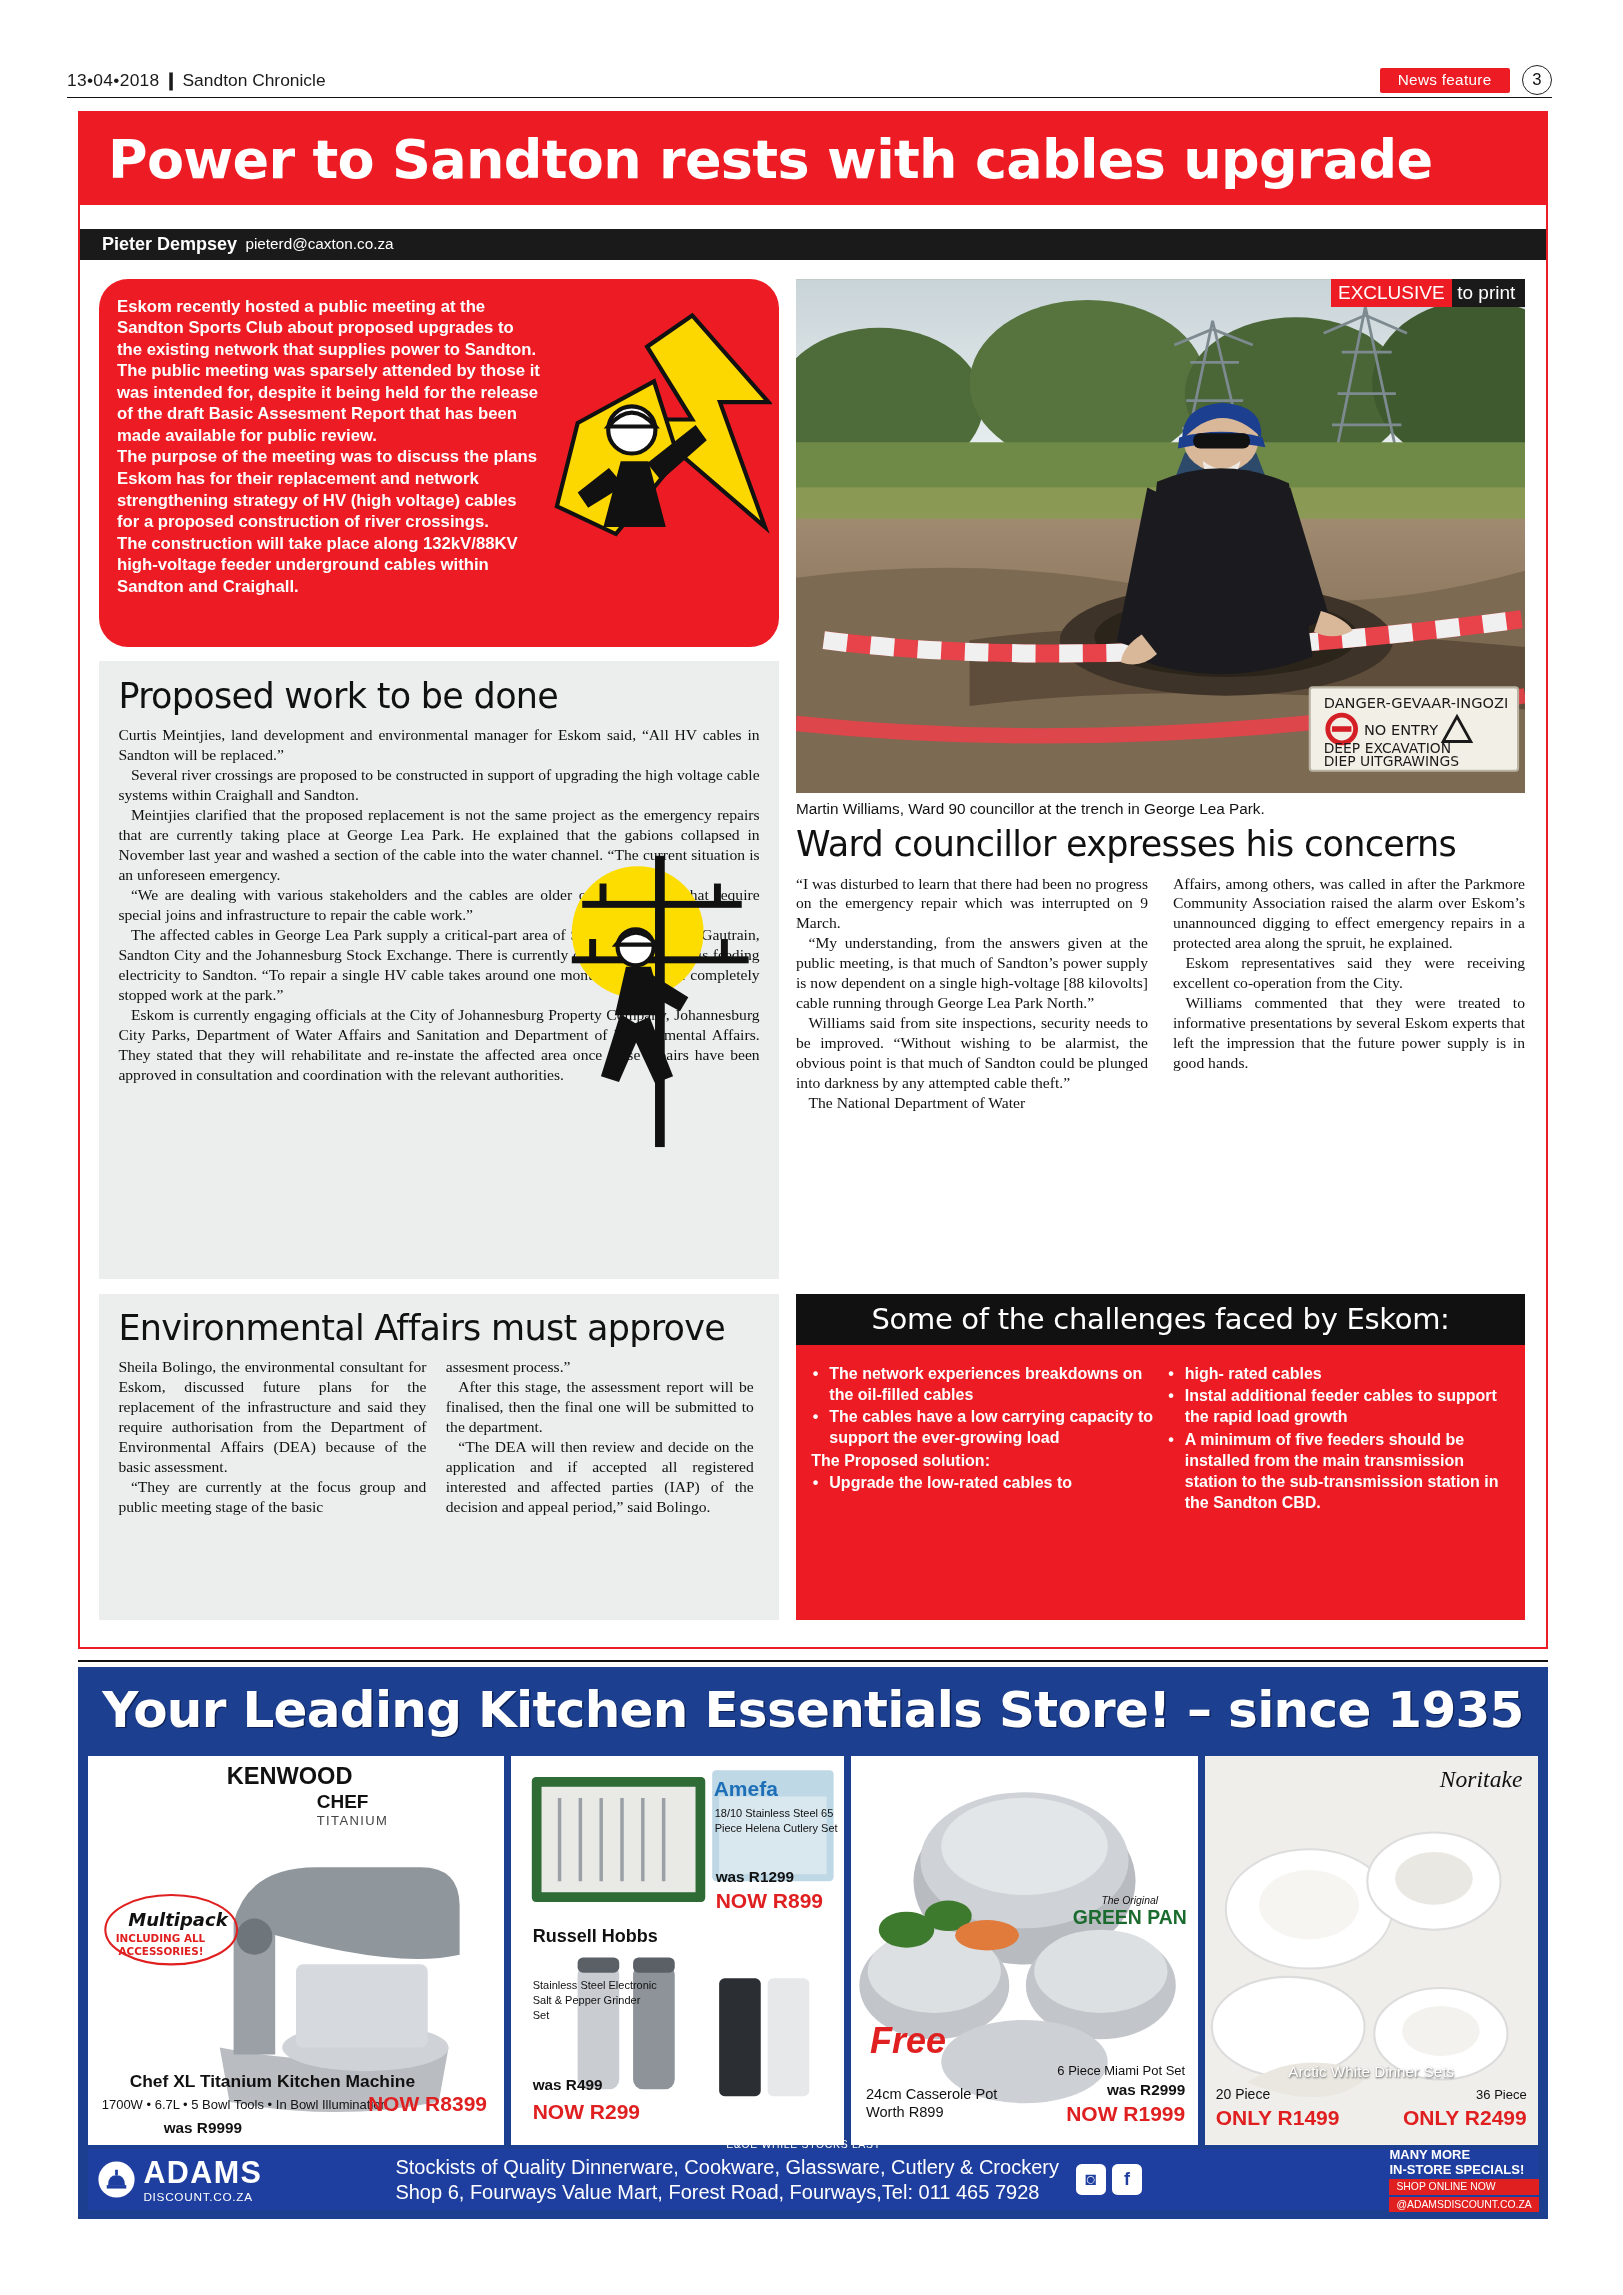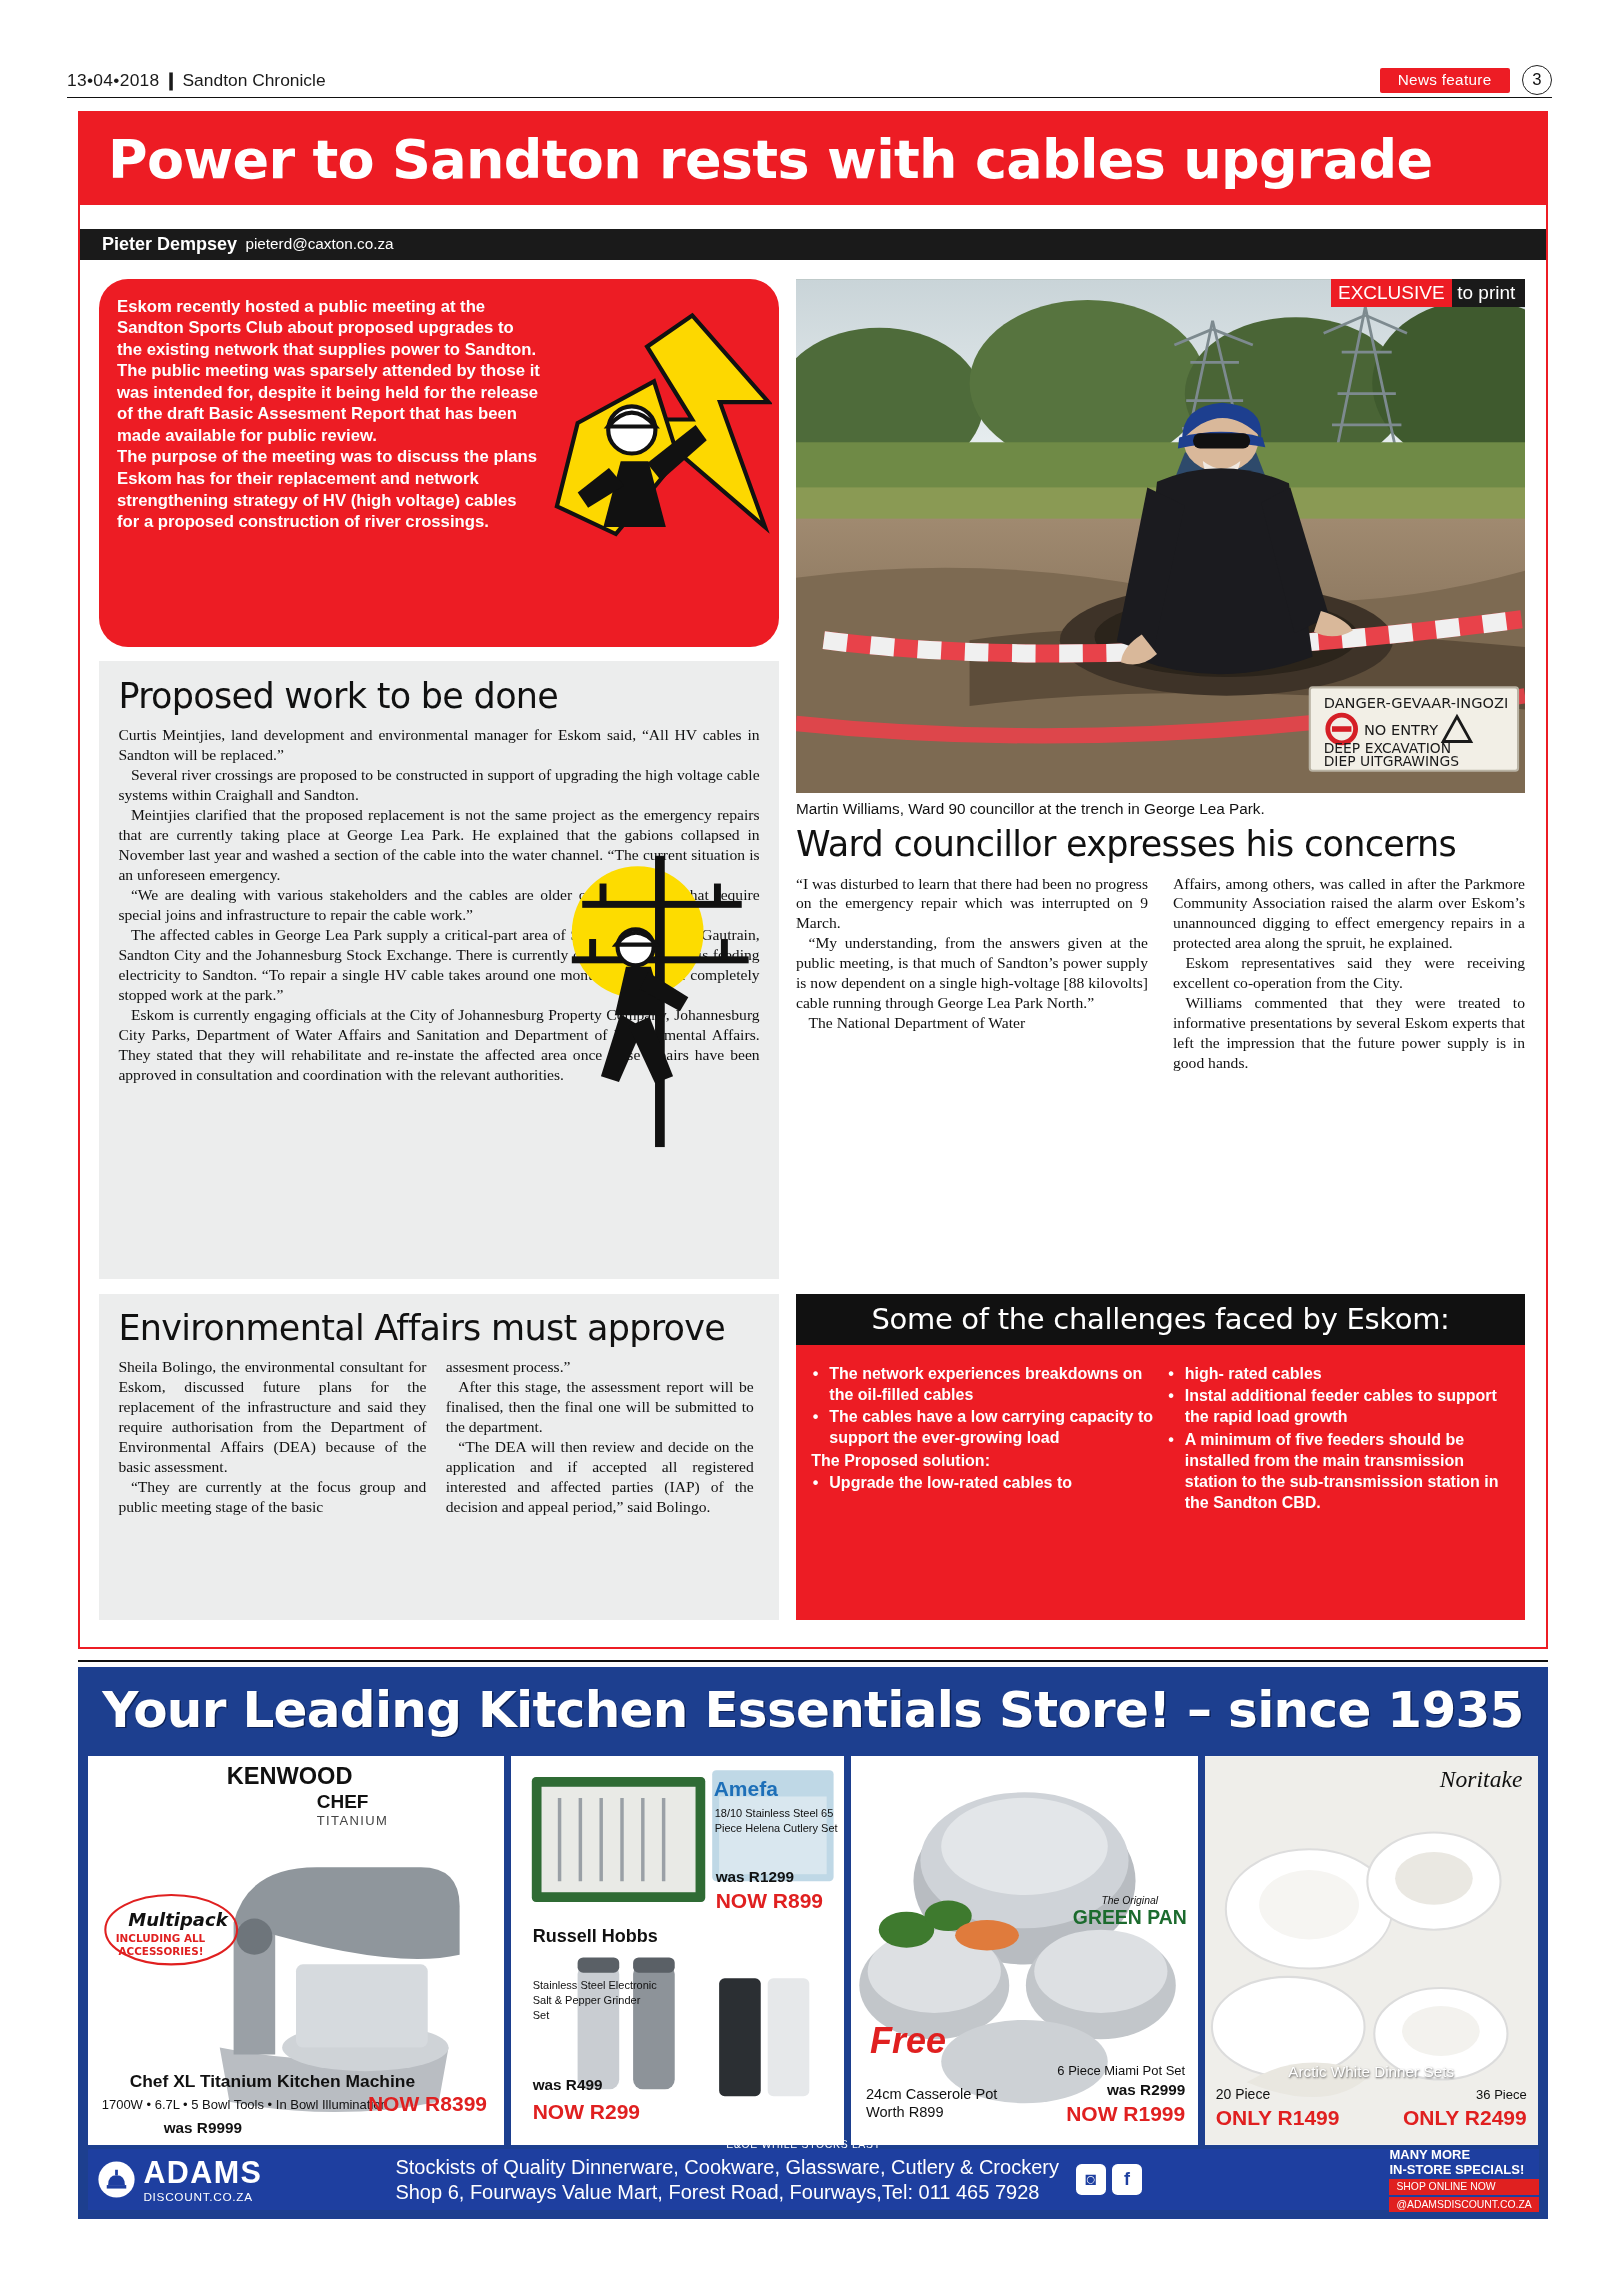--- a/index.html
+++ b/index.html
@@ -240,20 +240,21 @@
       <span class="byline-mail">pieterd@caxton.co.za</span>
     </div>
 
     <div class="body-area">
 
       <div class="intro-box">
         <div class="intro-text" id="intro-text">
             <p>Eskom recently hosted a public meeting at the Sandton Sports Club about proposed upgrades to the existing network that supplies power to Sandton.</p>
             <p>The public meeting was sparsely attended by those it was intended for, despite it being held for the release of the draft Basic Assesment Report that has been made available for public review.</p>
             <p>The purpose of the meeting was to discuss the plans Eskom has for their replacement and network strengthening strategy of HV (high voltage) cables for a proposed construction of river crossings.</p>
+            <p>The construction will take place along 132kV/88KV high-voltage feeder underground cables within Sandton and Craighall.</p>
           </div>
         <svg class="bolt-art" viewBox="0 0 330 360">
           <polygon points="215,25 325,150 255,150 320,330 140,175 215,175 150,70" fill="#fdd800" stroke="#111" stroke-width="6"></polygon>
           <polygon points="50,180 160,120 195,230 105,340 20,300" fill="#fdd800" stroke="#111" stroke-width="6"></polygon>
           <circle cx="128" cy="190" r="34" fill="#fff" stroke="#111" stroke-width="6"></circle>
           <path d="M94 185 q34 -40 68 0 z" fill="#fff" stroke="#111" stroke-width="6"></path>
           <path d="M112 235 l40 0 l25 95 l-90 0 z" fill="#111"></path>
           <path d="M150 238 l70 -55 l16 22 l-66 58 z" fill="#111"></path>
           <path d="M95 245 l-45 35 l15 22 l52 -32 z" fill="#111"></path>
         </svg>
@@ -373,20 +374,21 @@
         </div>
       </div>
 
       <div class="caption">Martin Williams, Ward 90 councillor at the trench in George Lea Park.</div>
 
       <div class="ward-head">Ward councillor expresses his concerns</div>
       <div class="ward-cols">
         <div class="serif-col" id="ward-col1">
             <p class="first">“I was disturbed to learn that there had been no progress on the emergency repair which was interrupted on 9 March.</p>
             <p>“My understanding, from the answers given at the public meeting, is that much of Sandton’s power supply is now dependent on a single high-voltage [88 kilovolts] cable running through George Lea Park North.”</p>
+            <p>Williams said from site inspections, security needs to be improved. “Without wishing to be alarmist, the obvious point is that much of Sandton could be plunged into darkness by any attempted cable theft.”</p>
             <p>The National Department of Water</p>
           </div>
         <div class="serif-col" id="ward-col2">
             <p class="first">Affairs, among others, was called in after the Parkmore Community Association raised the alarm over Eskom’s unannounced digging to effect emergency repairs in a protected area along the spruit, he explained.</p>
             <p>Eskom representatives said they were receiving excellent co-operation from the City.</p>
             <p>Williams commented that they were treated to informative presentations by several Eskom experts that left the impression that the future power supply is in good hands.</p>
           </div>
       </div>
 
       <div class="challenges">

